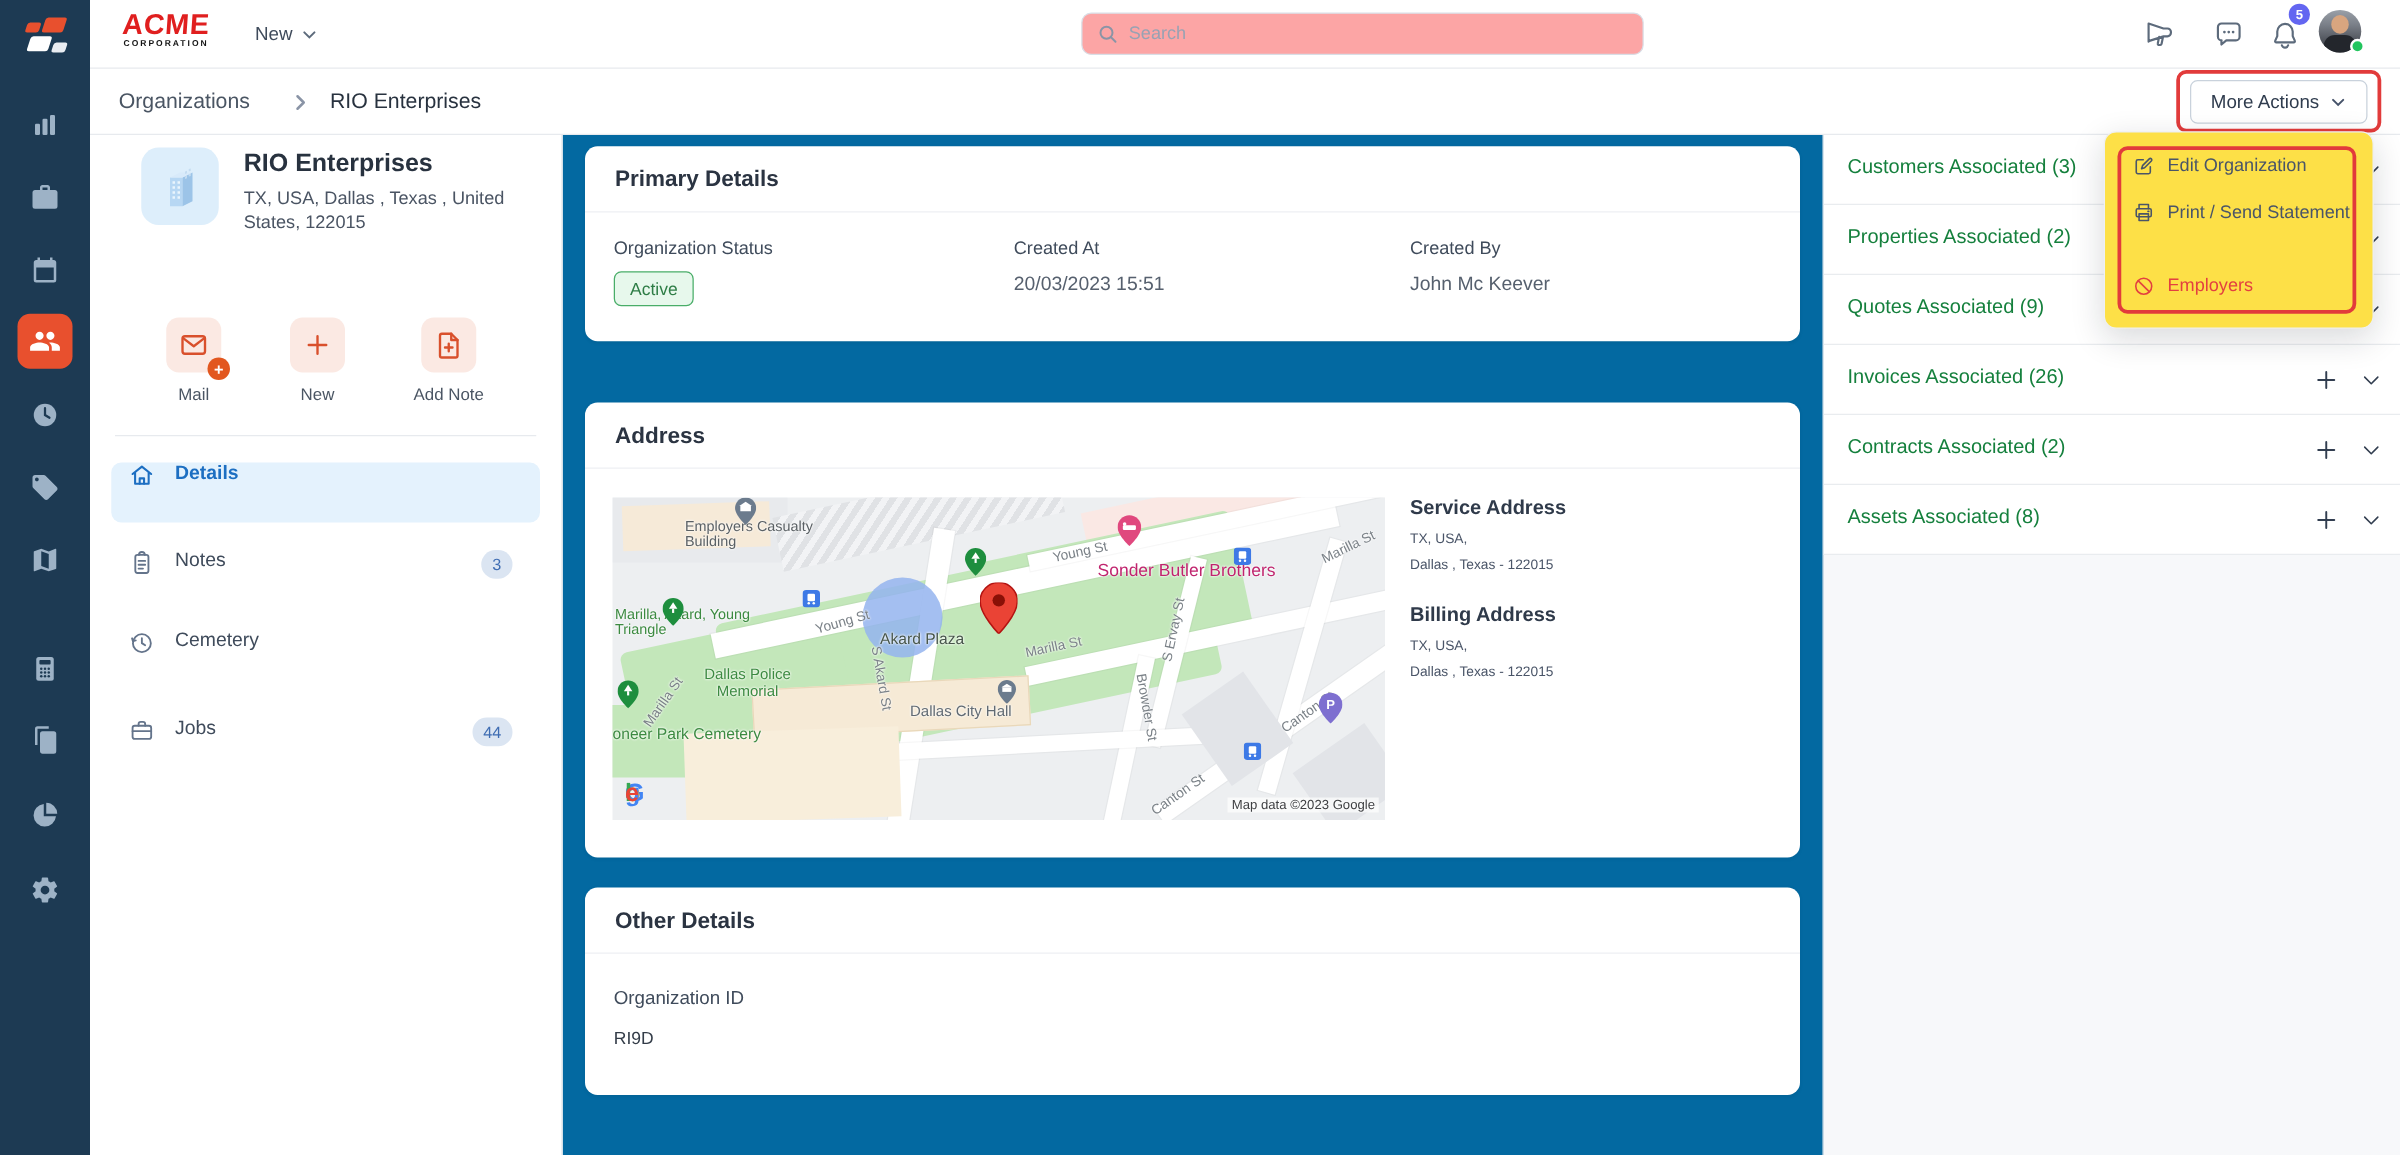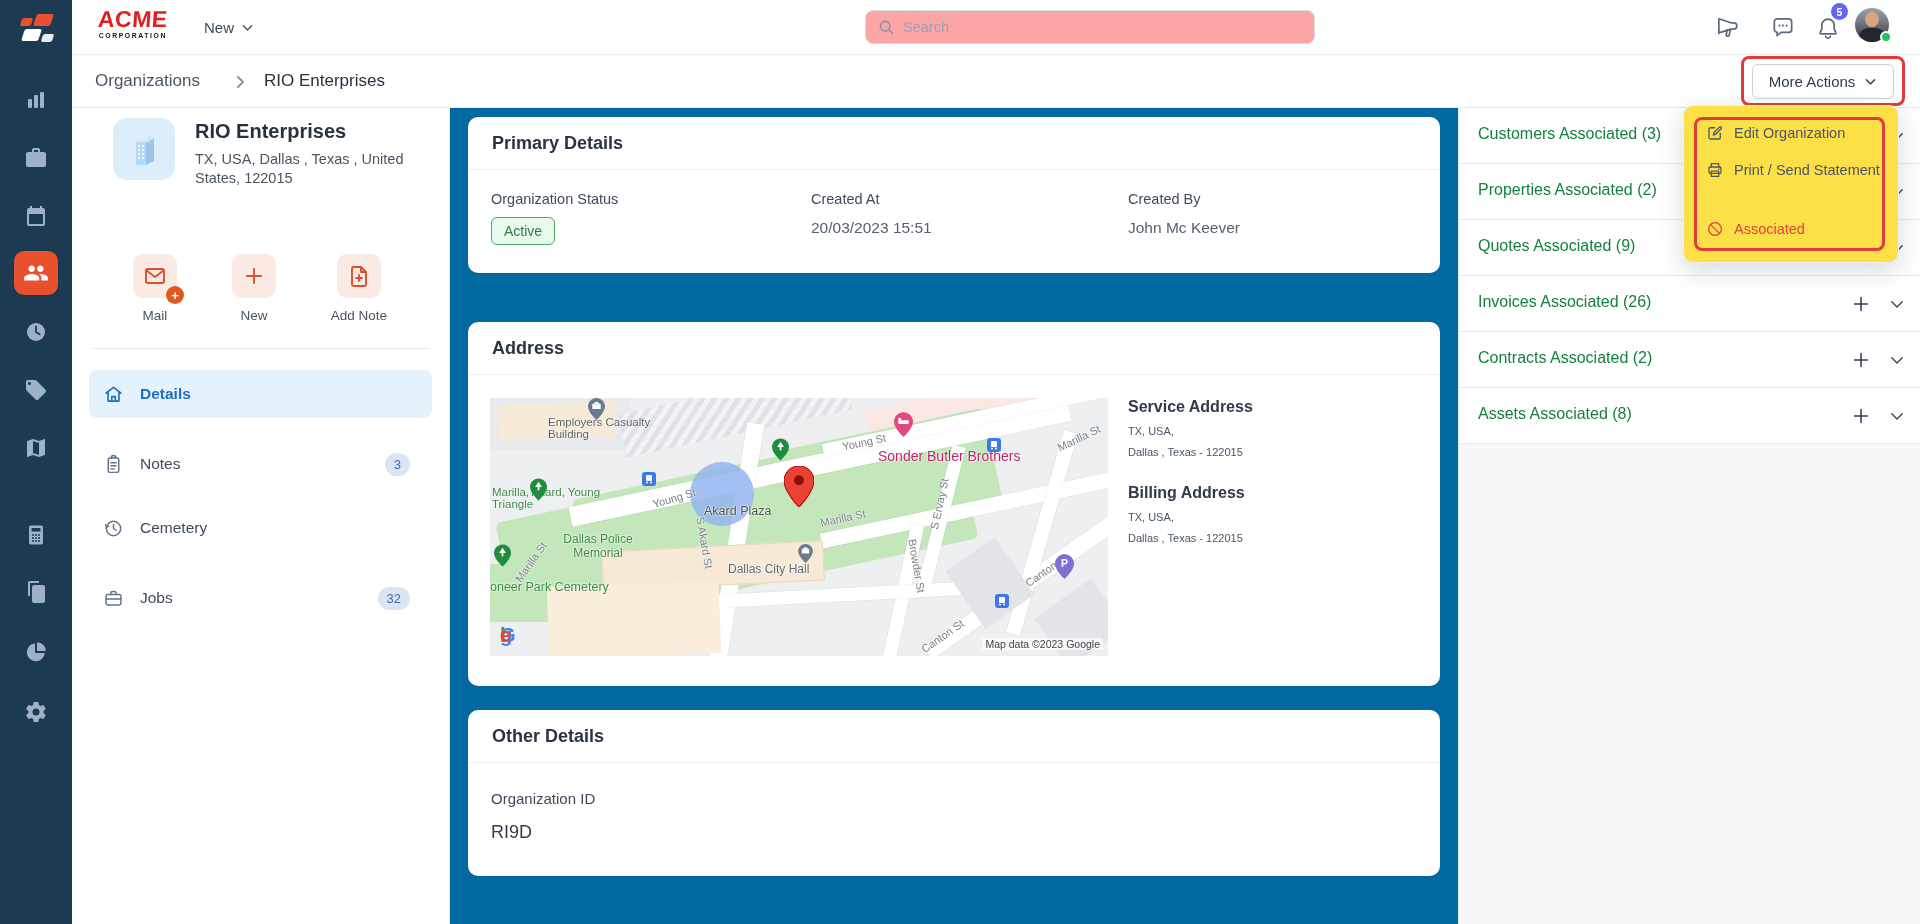--- a/index.html
+++ b/index.html
@@ -56,21 +56,21 @@
   .bldg{position:absolute;left:41px;top:10px;width:62px;height:62px;background:#ddeefb;border-radius:14px;display:flex;align-items:center;justify-content:center}
   .orgname{position:absolute;left:123px;top:12px;font-size:20px;font-weight:700;color:#28323f}
   .orgaddr{position:absolute;left:123px;top:42px;width:216px;font-size:14.5px;color:#4a5463;line-height:1.33}
   .qa{position:absolute;top:146px;width:44px;height:44px;background:#fbe9e3;border-radius:10px;display:flex;align-items:center;justify-content:center;cursor:pointer}
   .qa svg{width:24px;height:24px;stroke:#d9502c;fill:none;stroke-width:1.9;stroke-linecap:round;stroke-linejoin:round}
   .qa1{left:61px}.qa2{left:160px}.qa3{left:265px}
   .qabadge{position:absolute;right:-7px;bottom:-6px;width:18px;height:18px;border-radius:50%;background:#e2571f;display:flex;align-items:center;justify-content:center;color:#fff;font-size:13px;font-weight:700}
   .qalbl{position:absolute;top:200px;font-size:13.5px;color:#4a5563;text-align:center;width:76px}
   .ql1{left:45px}.ql2{left:144px}.ql3{left:249px}
   .pnl-div{position:absolute;left:20px;right:20px;top:240px;border-top:1px solid #e7eaee}
-  .navitem{position:absolute;left:17px;width:343px;height:48px;border-radius:8px;display:flex;align-items:center;gap:16px;padding-left:14px;font-size:15.5px;color:#3f4b5b;cursor:pointer}
+  .navitem{position:absolute;left:17px;width:343px;height:48px;border-radius:8px;display:flex;align-items:flex-start;gap:16px;padding-left:14px;font-size:15.5px;color:#3f4b5b;cursor:pointer}
   .navitem svg{width:21px;height:21px;stroke:#64748b;fill:none;stroke-width:1.7;stroke-linecap:round;stroke-linejoin:round}
   .navitem.active{background:#e4f2fd;color:#1d6fc2;font-weight:600}
   .navitem.active svg{stroke:#1d6fc2;stroke-width:1.9}
   .nbadge{position:absolute;right:22px;background:#dbe5f2;color:#3f6db3;font-size:13px;padding:4px 9px;border-radius:12px;min-width:14px;text-align:center}
 
   
   .main{position:absolute;left:450px;top:108px;width:1009px;height:816px;background:#0369a1;border-right:1px solid #e7eaee}
   .card{position:absolute;left:18px;width:972px;background:#fff;border-radius:10px;box-shadow:0 1px 3px rgba(16,24,40,.08)}
   .card-h{height:53px;border-bottom:1px solid #eef0f3;display:flex;align-items:center;padding:0 24px;font-size:18px;font-weight:700;color:#2b3442}
   .card1{top:9px;height:156px}
@@ -79,21 +79,21 @@
   .fld{position:absolute;top:74px}
   .f1{left:23px}.f2{left:343px}.f3{left:660px}
   .flbl{font-size:14.5px;color:#3f4b5b}
   .fval{font-size:15.5px;color:#56606e;margin-top:12px}
   .status-badge{display:inline-block;margin-top:10px;padding:5px 12px;background:#e7f8ec;border:1px solid #49ad68;border-radius:6px;color:#2e7d46;font-size:14px}
   .addr-col{position:absolute;left:660px;top:76px}
   .addr-h{font-size:16px;font-weight:600;color:#2f3a4a}
   .addr-l{font-size:11px;color:#4a5568;margin-top:9px}
   .addr-h2{margin-top:26px}
   .oid-lbl{position:absolute;left:23px;top:80px;font-size:15px;color:#3f4b5b}
-  .oid-val{position:absolute;left:23px;top:112px;font-size:18px;color:#333c48}
+  .oid-val{position:absolute;left:23px;top:112px;font-size:14px;color:#333c48}
 
   
   .map{position:absolute;left:22px;top:76px;width:618px;height:258px;overflow:hidden;background:#edeff1;cursor:grab}
   .map *{position:absolute}
   .mlbl{font-size:11px;color:#7a8187;white-space:nowrap;text-shadow:0 0 2px #fff,0 0 2px #fff;z-index:3}
   .mgreen{color:#3c8a41}
   .road{background:#fff;box-shadow:0 0 0 1px rgba(0,0,0,.03)}
   .park{background:#c3e7ba;border-radius:6px}
   .google{left:10px;top:226px;font-size:20px;font-weight:700;letter-spacing:-.5px;z-index:4}
   .gB{color:#4285F4}.gR{color:#EA4335}.gY{color:#FBBC05}.gG{color:#34A853}
@@ -342,21 +342,21 @@
         </svg>
       <span>Cemetery</span>
     </div>
     <div class="navitem" style="top:466px">
       <svg viewBox="0 0 24 24">
           <rect x="3.5" y="7.5" width="17" height="12" rx="2"></rect>
           <path d="M9 7.5V6a2 2 0 0 1 2-2h2a2 2 0 0 1 2 2v1.5"></path>
           <path d="M3.5 12.5h17"></path>
         </svg>
       <span>Jobs</span>
-      <span class="nbadge">32</span>
+      <span class="nbadge">44</span>
     </div>
   </aside>
 
   <main class="main">
 
     <section class="card card1">
       <div class="card-h">Primary Details</div>
       <div class="fld f1">
         <div class="flbl">Organization Status</div>
         <span class="status-badge">Active</span>
@@ -578,17 +578,17 @@
           <rect x="7" y="13.5" width="10" height="7"></rect>
           <path d="M16.5 10.8h.9"></path>
         </svg>
       <span>Print / Send Statement</span>
     </div>
     <div class="mi mi3 danger">
       <svg viewBox="0 0 24 24">
           <circle cx="12" cy="12" r="8.5"></circle>
           <path d="M6.2 6.2l11.6 11.6"></path>
         </svg>
-      <span>Associated</span>
+      <span>Employers</span>
     </div>
   </div>
 
 </div>
 
 </body></html>

